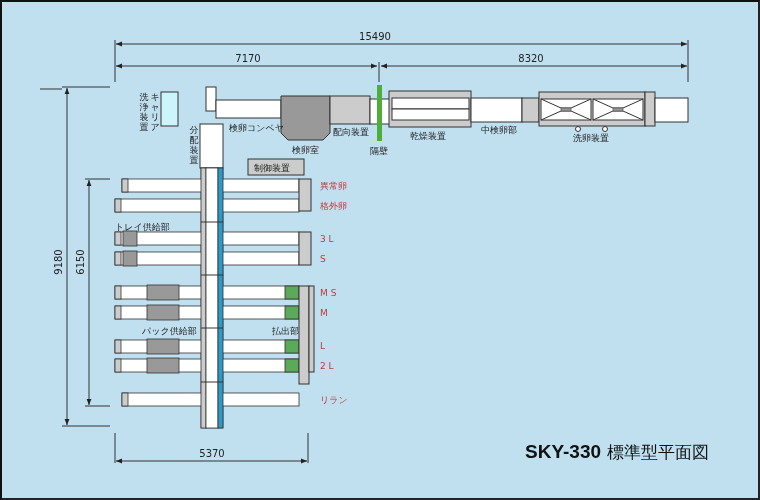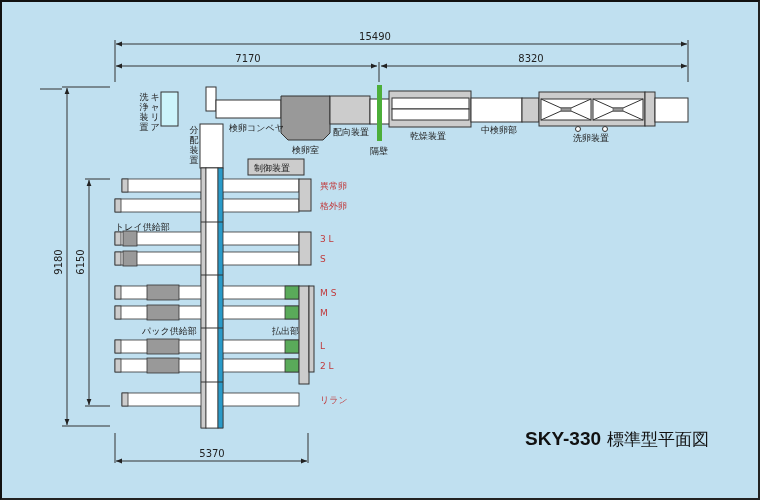--- a/index.html
+++ b/index.html
@@ -2,21 +2,21 @@
 <html><head>
 <meta charset="utf-8">
 <style>
   html,body{margin:0;padding:0;}
   body{width:760px;height:500px;overflow:hidden;background:#c0e0f0;font-family:"DejaVu Sans","Liberation Sans",sans-serif;}
   #frame{position:absolute;left:0;top:0;width:757px;height:497px;border-left:2px solid #111;border-top:2px solid #111;border-right:2px solid #222;border-bottom:2px solid #222;box-sizing:border-box;width:760px;height:500px;background:#c0e0f0;}
   svg text{font-family:"DejaVu Sans","Liberation Sans",sans-serif;}
   .lbl{font-size:9px;fill:#222;}
   .red{font-size:9px;fill:#c0393b;}
   .dim{font-size:10px;fill:#222;}
-  .title{position:absolute;left:525px;top:428px;font-family:"Liberation Sans","DejaVu Sans",sans-serif;text-align:right;}
+  .title{position:absolute;left:525px;top:441px;font-family:"Liberation Sans","DejaVu Sans",sans-serif;text-align:right;}
   .title .code{font-weight:bold;font-size:19px;color:#111;letter-spacing:0px;}
   .title .sub{font-size:17px;color:#111;margin-left:6px;}
 </style>
 </head>
 <body>
 
 <div id="frame"></div>
 
 <svg id="plan" width="760" height="500" style="position:absolute;left:0;top:0;">
   <defs>

